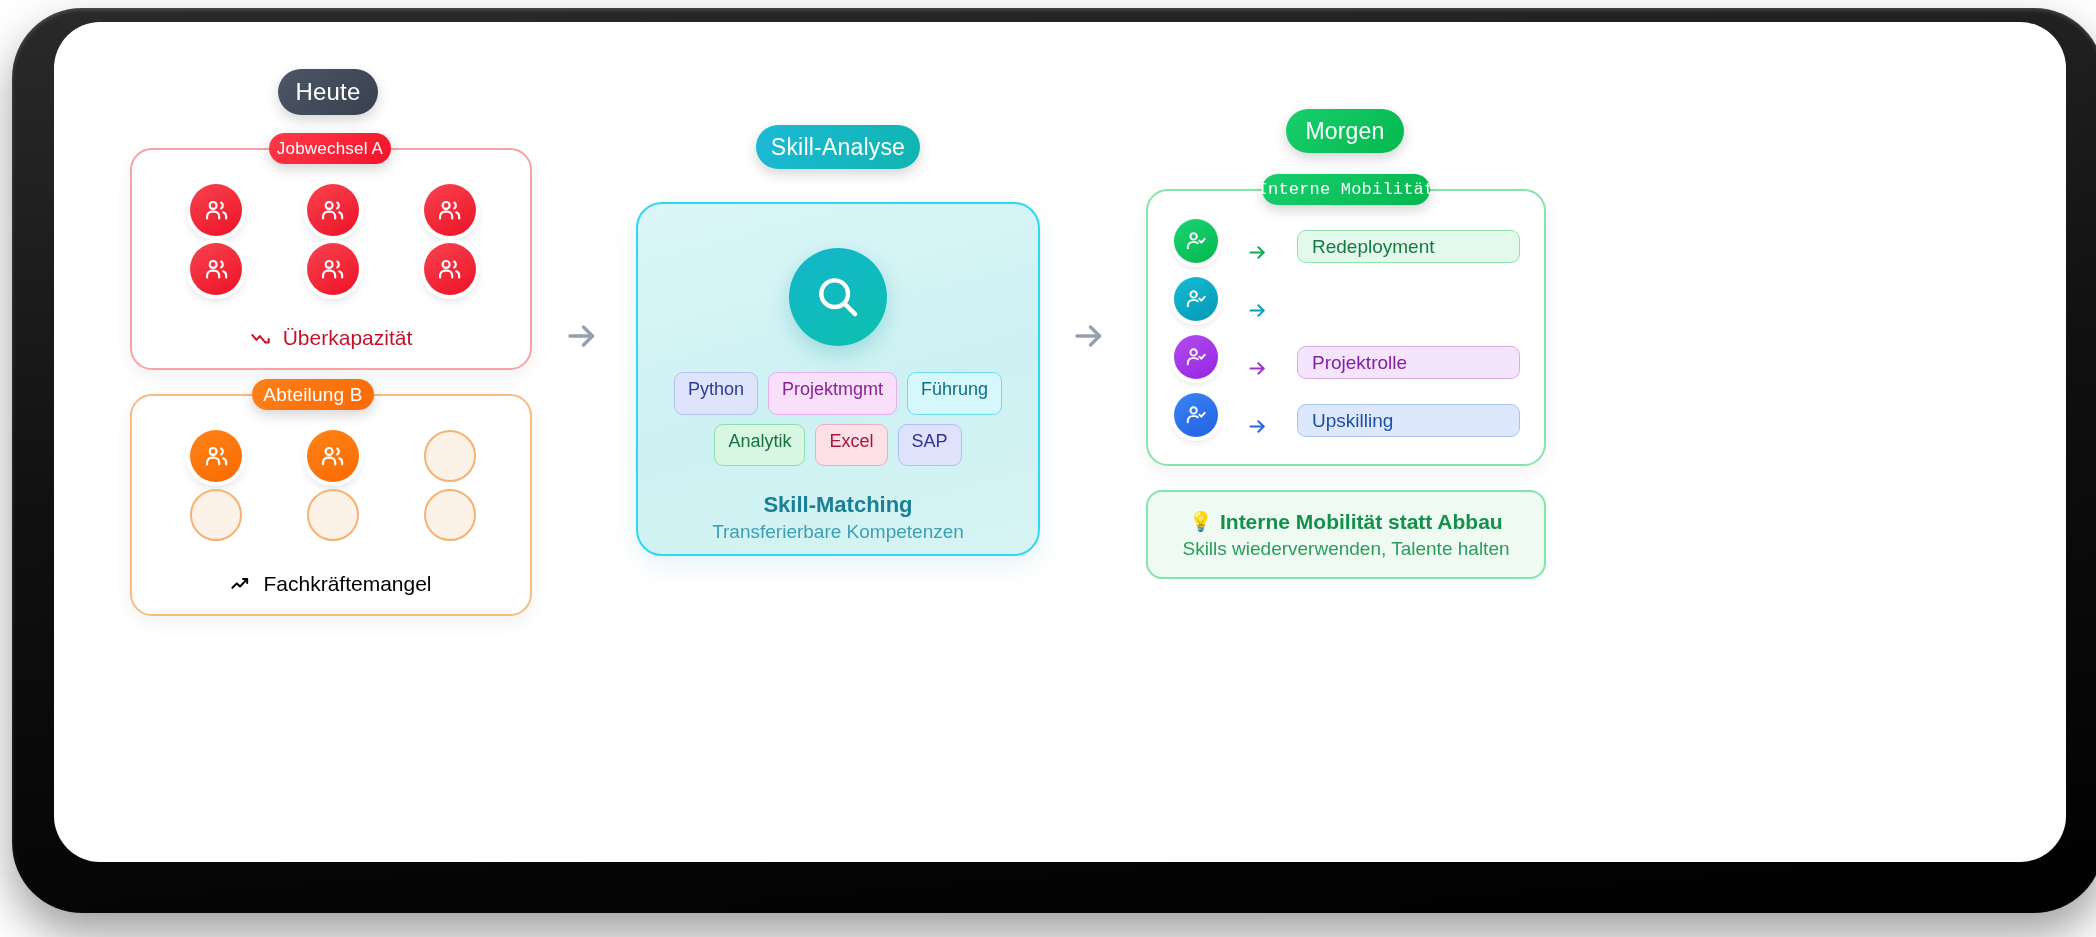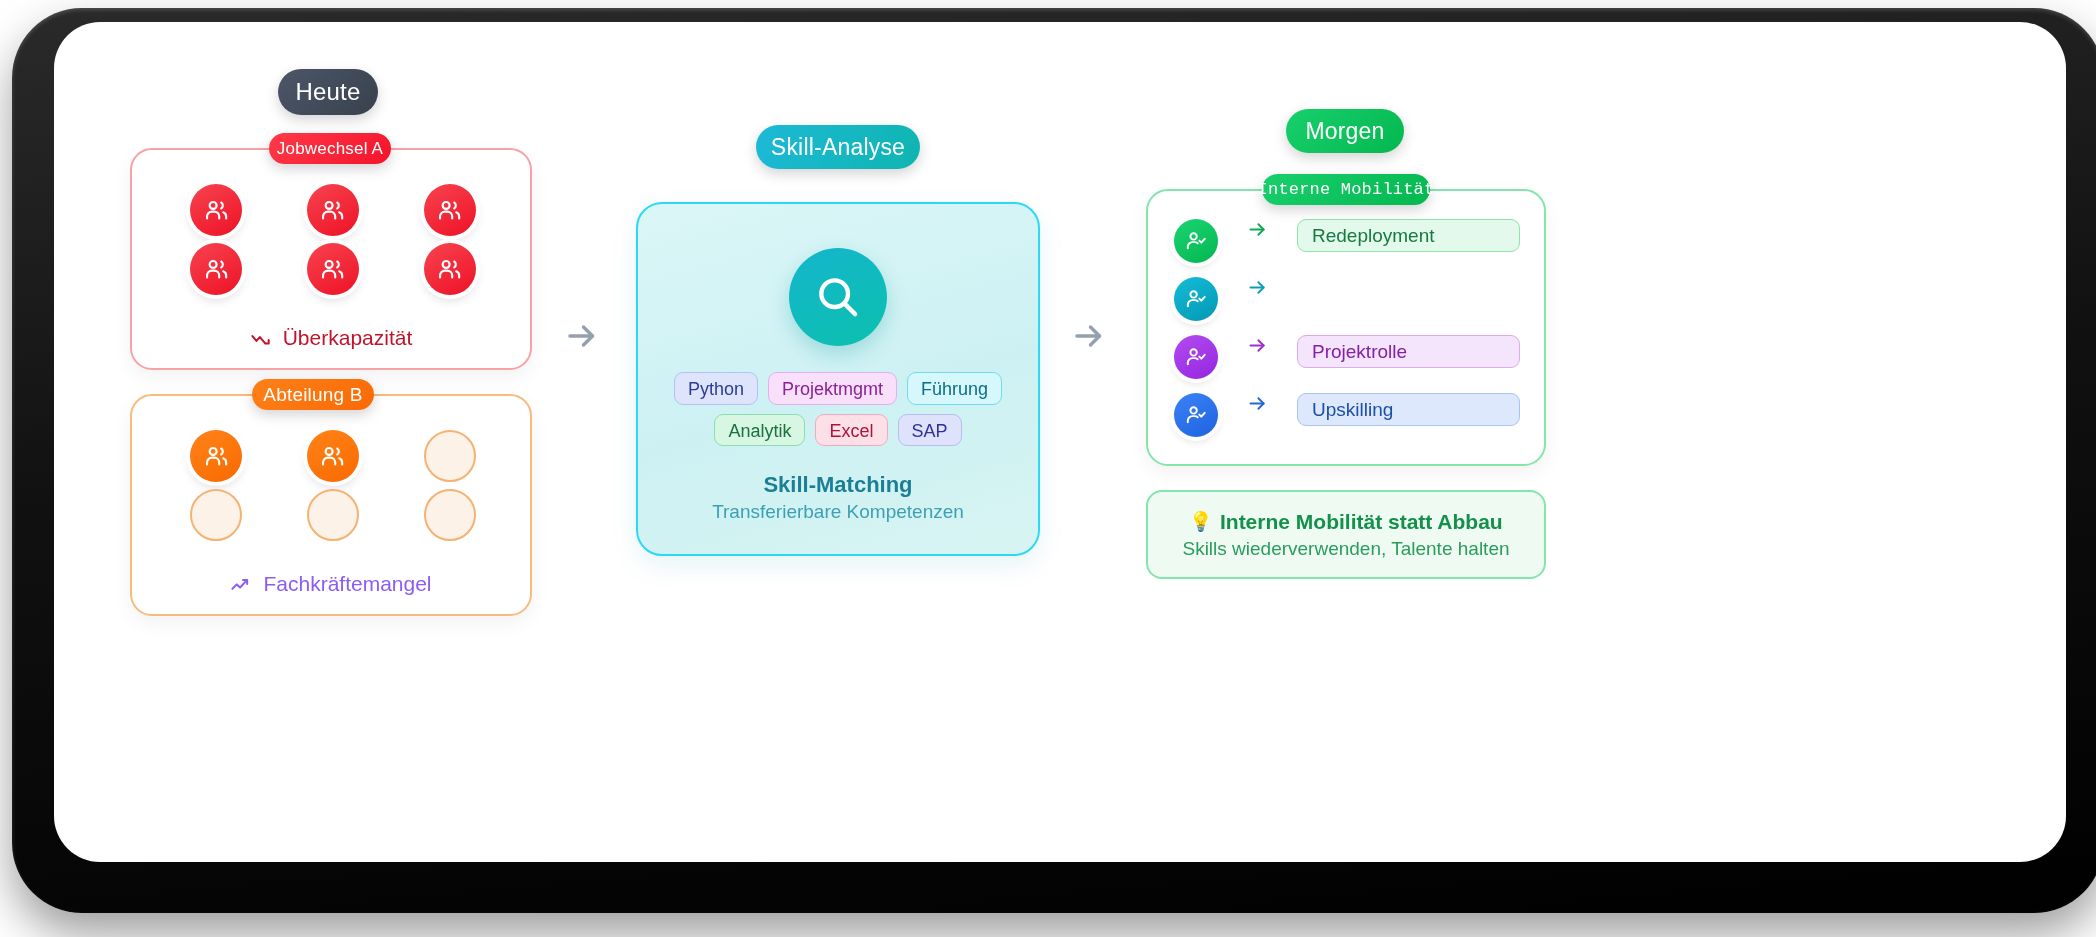--- a/index.html
+++ b/index.html
@@ -145,28 +145,28 @@
     background: #fdf2e7;
     border: 2px solid #f4b273;
     box-shadow: none;
   }
 
   .dept-footer {
     position: absolute;
     left: 0; right: 0;
     bottom: 18px;
     display: flex;
-    align-items: flex-end;
+    align-items: flex-start;
     justify-content: center;
     gap: 10px;
     font-size: 21px;
     font-weight: 500;
   }
   .dept-footer.red    { color: #c2132a; }
-  .dept-footer.orange { color: #8b5cf6; }
+  .dept-footer.orange { color: #000000; }
   .dept-footer svg { width: 23px; height: 23px; display:block; }
 
   
   .flow-arrow {
     position: absolute;
     color: #94a0b0;
     z-index: 5;
   }
   .flow-arrow svg { width: 36px; height: 36px; display: block; }
   #flow-arrow-1 { left: 510px; top: 296px; }
@@ -205,21 +205,21 @@
     flex-direction: column;
     align-items: center;
     gap: 9px;
   }
   .skill-tag-row {
     display: flex;
     gap: 10px;
     justify-content: center;
   }
   .skill-tag {
-    padding: 6px 13px 4px;
+    padding: 6px 13px 14px;
     border-radius: 9px;
     font-size: 18px;
     line-height: 1.15;
     white-space: nowrap;
   }
 
   #matching-title {
     margin-top: 26px;
     font-size: 22px;
     font-weight: 600;
@@ -241,21 +241,21 @@
     background: #ffffff;
     box-shadow: 0 7px 20px rgba(0,0,0,0.055);
     padding: 28px 24px 0 26px;
     display: flex;
     flex-direction: column;
     gap: 14px;
   }
 
   .mobility-row {
     display: flex;
-    align-items: flex-start;
+    align-items: flex-end;
     gap: 29px;
   }
   .mobility-avatar {
     width: 44px; height: 44px;
     flex: 0 0 44px;
     border-radius: 50%;
     display: flex;
     align-items: center;
     justify-content: center;
     box-shadow: 0 0 0 4px #ffffff, 0 4px 9px rgba(0,0,0,0.15);

